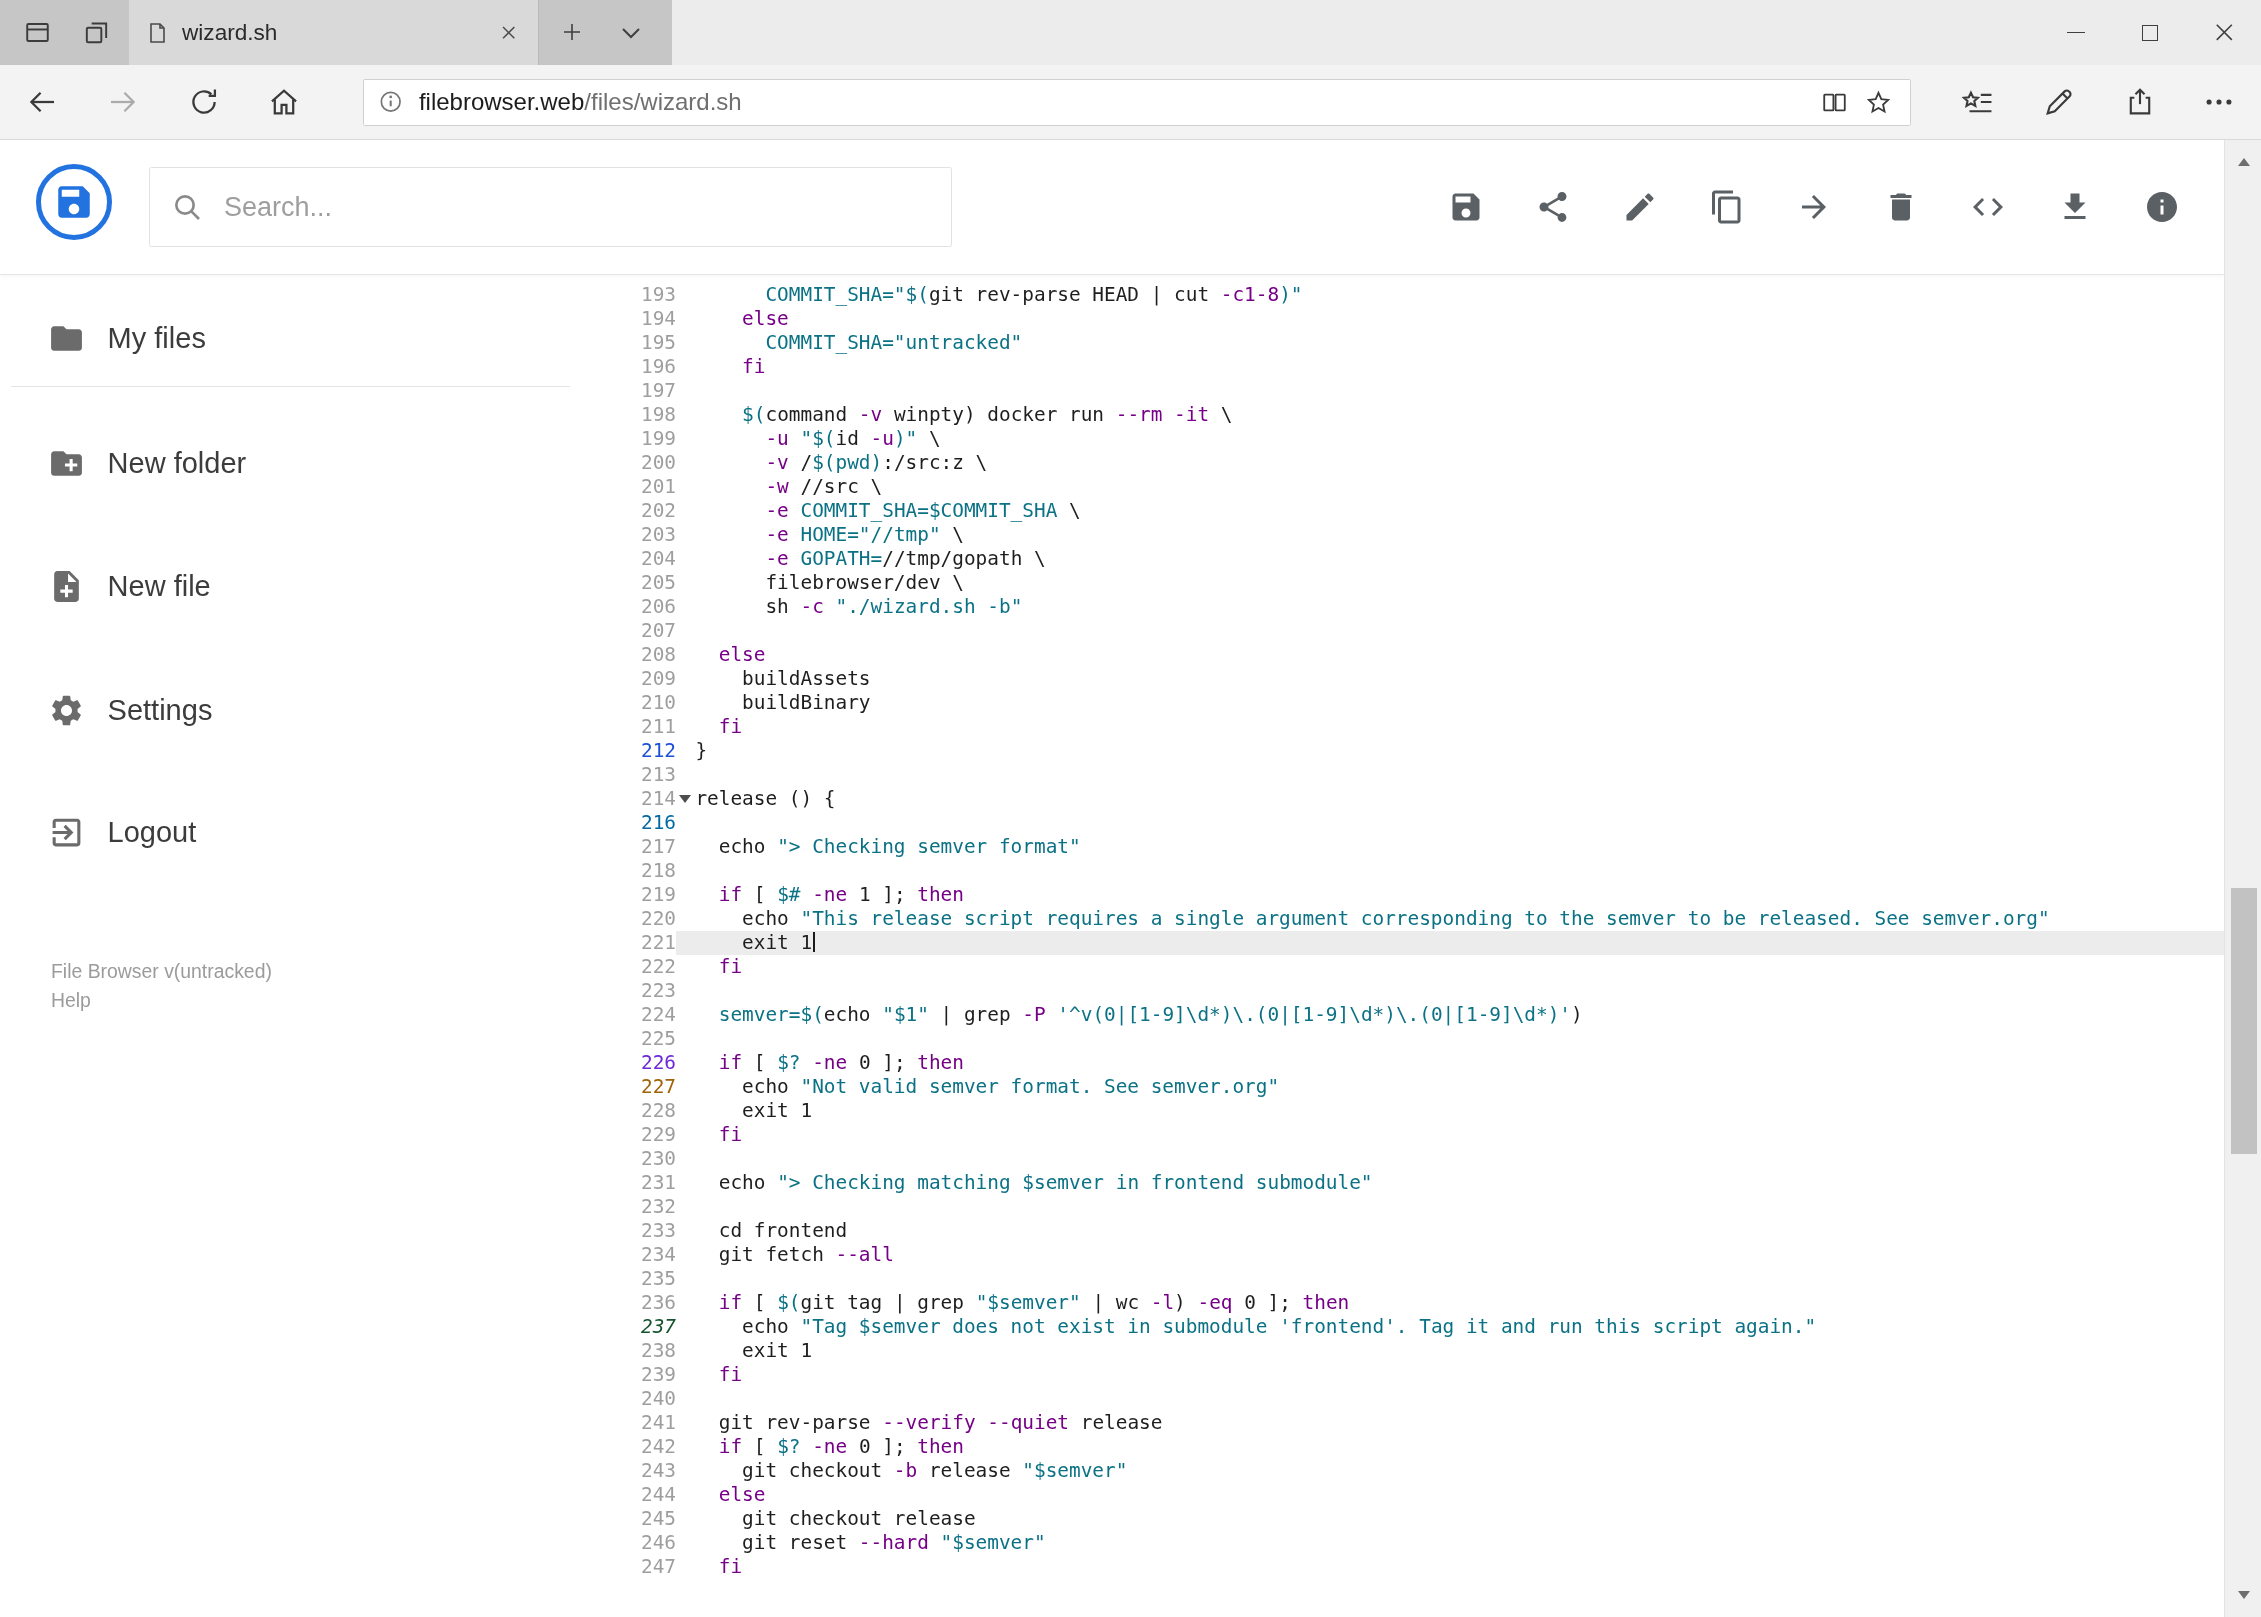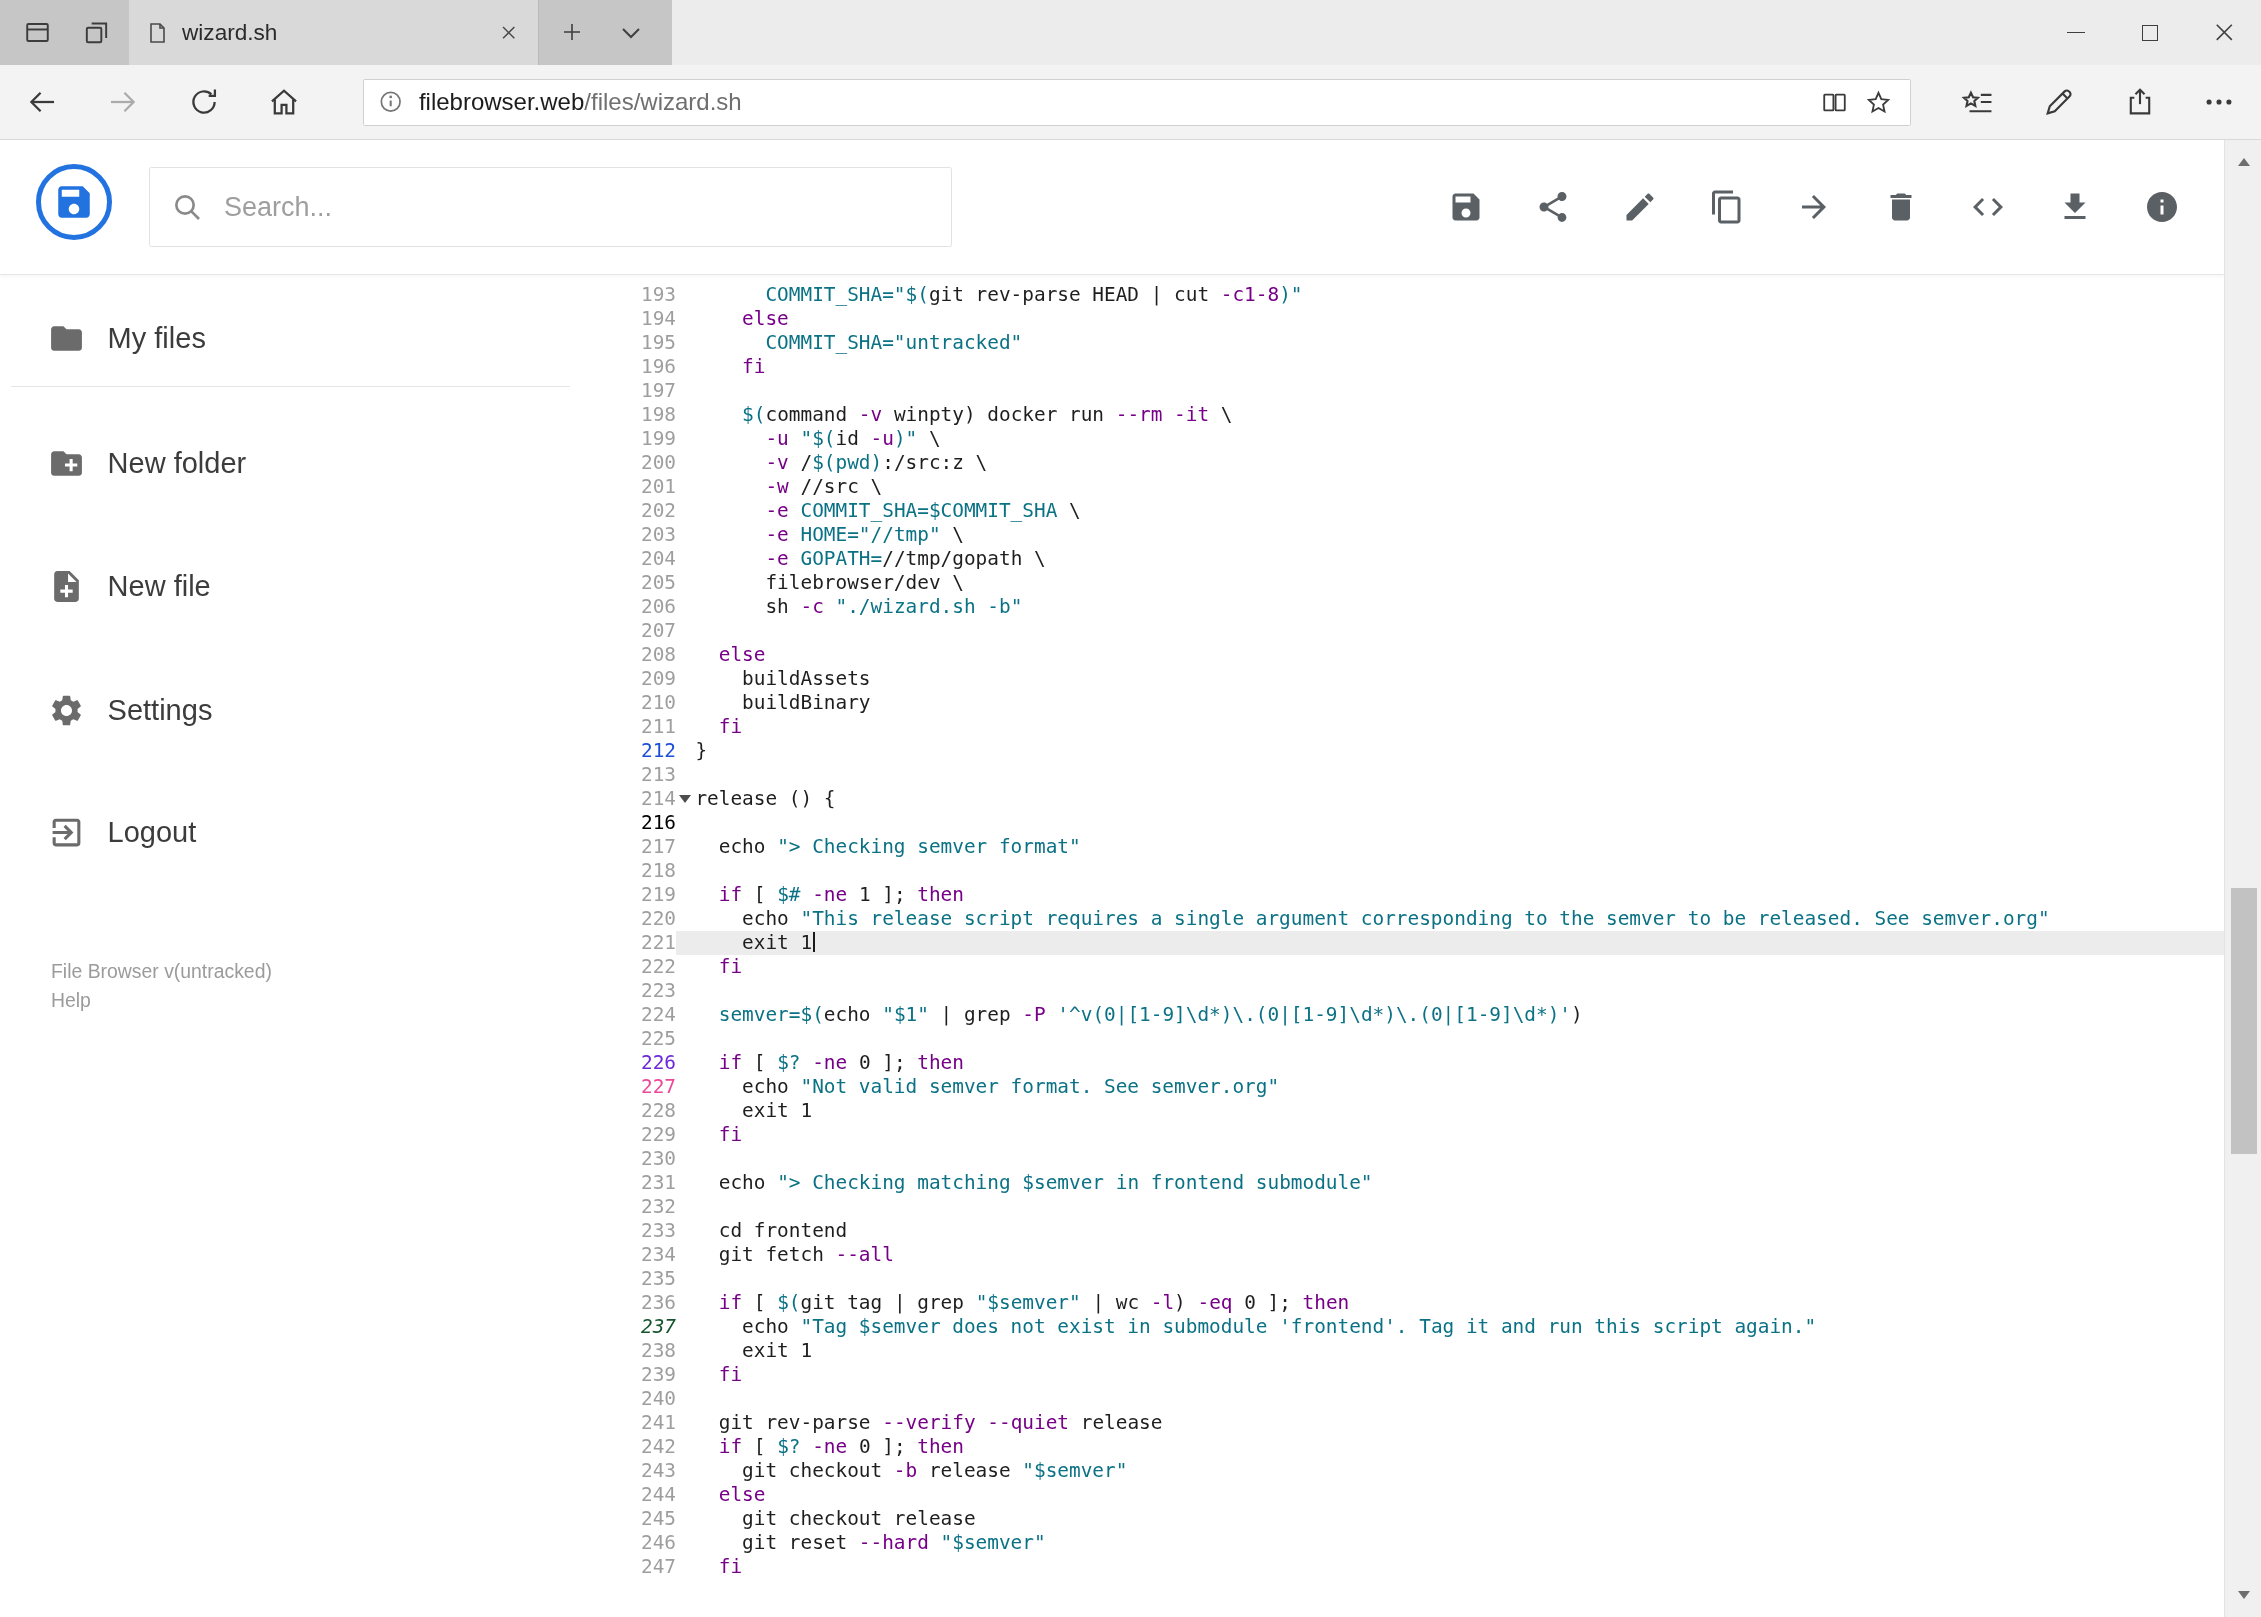--- a/index.html
+++ b/index.html
@@ -386,21 +386,21 @@
         <div class="row">
           <span class="gut" style="color: rgb(158, 158, 158);">213</span>
           <span class="txt"></span>
         </div>
         <div class="row">
           <span class="gut" style="color: rgb(158, 158, 158);">214</span>
           <span class="fold"></span>
           <span class="txt"><span class="tk-p">release () {</span></span>
         </div>
         <div class="row">
-          <span class="gut" style="color: #000000;">216</span>
+          <span class="gut" style="color: #0369a1;">216</span>
           <span class="txt"></span>
         </div>
         <div class="row">
           <span class="gut" style="color: rgb(158, 158, 158);">217</span>
           <span class="txt">  <span class="tk-p">echo </span><span class="tk-s">"&gt; Checking semver format"</span></span>
         </div>
         <div class="row">
           <span class="gut" style="color: rgb(158, 158, 158);">218</span>
           <span class="txt"></span>
         </div>
@@ -430,21 +430,21 @@
         </div>
         <div class="row">
           <span class="gut" style="color: rgb(158, 158, 158);">225</span>
           <span class="txt"></span>
         </div>
         <div class="row">
           <span class="gut" style="color: #6d28d9;">226</span>
           <span class="txt">  <span class="tk-k">if</span><span class="tk-p"> [ </span><span class="tk-v">$?</span><span class="tk-p"> </span><span class="tk-f">-ne</span><span class="tk-p"> 0 ]; </span><span class="tk-k">then</span></span>
         </div>
         <div class="row">
-          <span class="gut" style="color: #ec4899;">227</span>
+          <span class="gut" style="color: #a16207;">227</span>
           <span class="txt">    <span class="tk-p">echo </span><span class="tk-s">"Not valid semver format. See semver.org"</span></span>
         </div>
         <div class="row">
           <span class="gut" style="color: rgb(158, 158, 158);">228</span>
           <span class="txt">    <span class="tk-p">exit 1</span></span>
         </div>
         <div class="row">
           <span class="gut" style="color: rgb(158, 158, 158);">229</span>
           <span class="txt">  <span class="tk-k">fi</span></span>
         </div>

